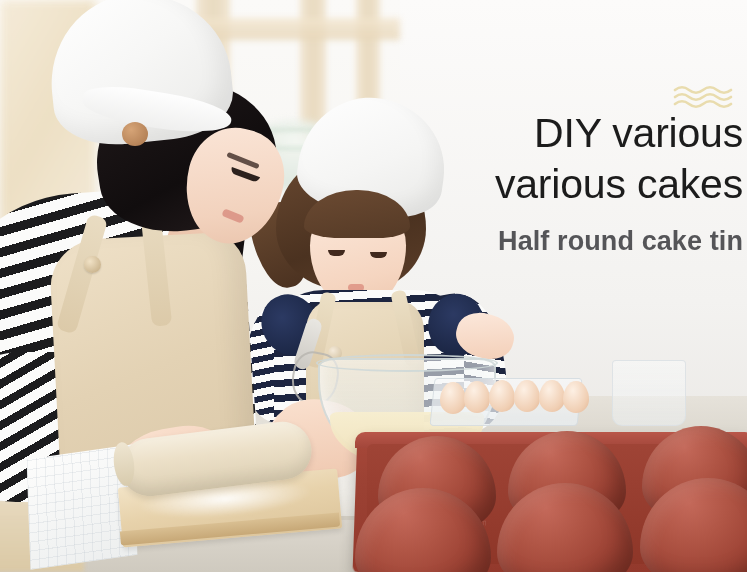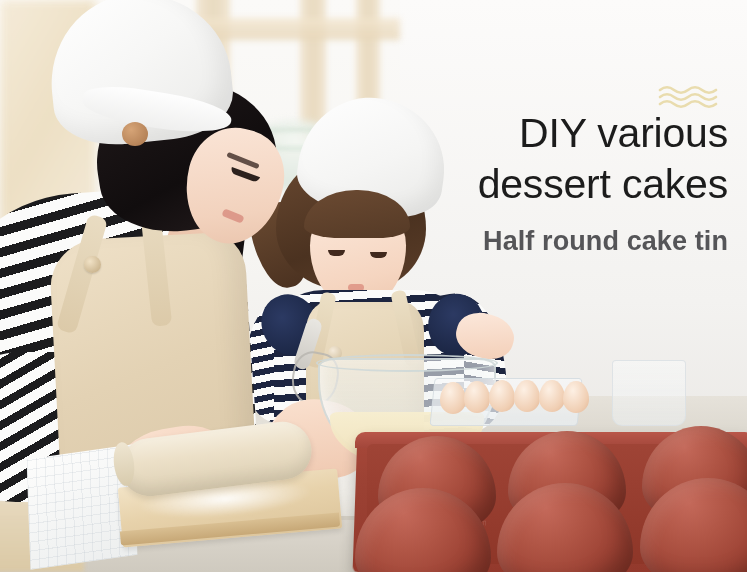--- a/index.html
+++ b/index.html
@@ -423,21 +423,21 @@
   .mold-emboss {
     position:absolute; left:488px; top:470px;
     font-size:9px; letter-spacing:2px; color:rgba(255,255,255,.12);
     transform:rotate(90deg); transform-origin:left top;
     font-family:"Liberation Sans", sans-serif;
     user-select:none;
   }
 
   
   .panel {
-    position:absolute; right:15px; top:0; width:330px; height:430px;
+    position:absolute; right:0; top:0; width:330px; height:430px;
     pointer-events:none;
   }
   .text-block {
     position:absolute; right:4px; top:108px; width:320px;
     text-align:right;
   }
   .title-line {
     font-size:41px;
     line-height:51px;
     font-weight:400;
@@ -576,19 +576,19 @@
         <g fill="none" stroke="#e9dcae" stroke-width="2.6" stroke-linecap="round">
           <path d="M2 6 Q 9 0.5 16 6 T 30 6 T 44 6 T 58 6"></path>
           <path d="M2 13 Q 9 7.5 16 13 T 30 13 T 44 13 T 58 13"></path>
           <path d="M2 20 Q 9 14.5 16 20 T 30 20 T 44 20 T 58 20"></path>
         </g>
       </svg>
     </div>
 
     <div class="text-block">
       <div class="title-line">DIY various</div>
-      <div class="title-line">dessert cakes</div>
+      <div class="title-line">various cakes</div>
       <div class="subtitle">Half round cake tin</div>
     </div>
 
   </div>
 
 </div>
 
 </body></html>

